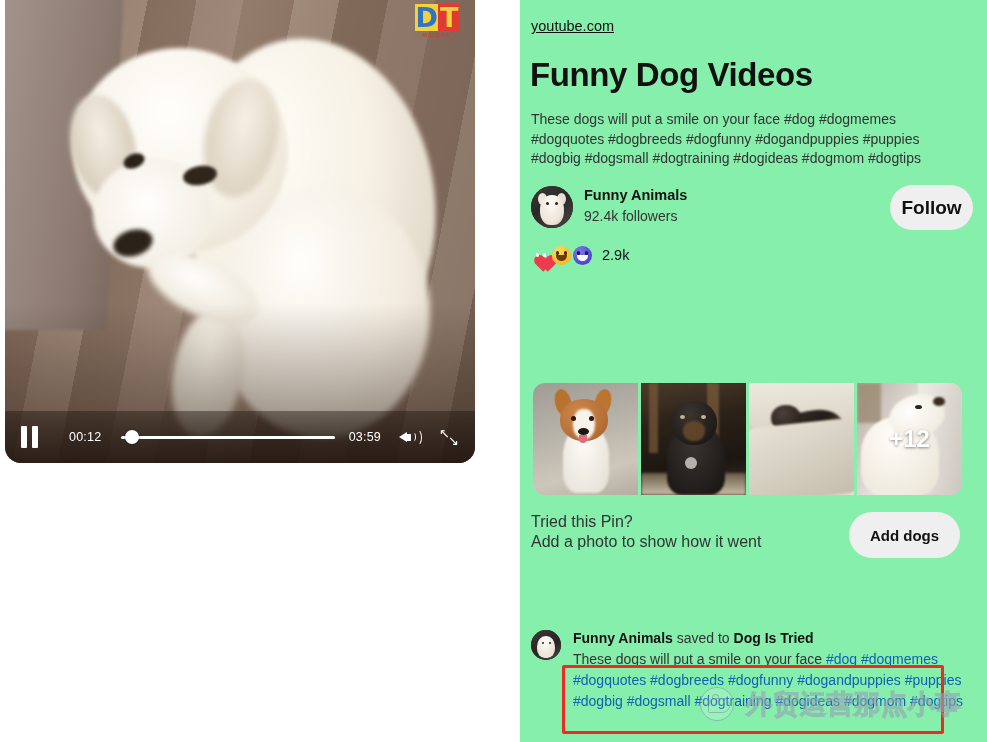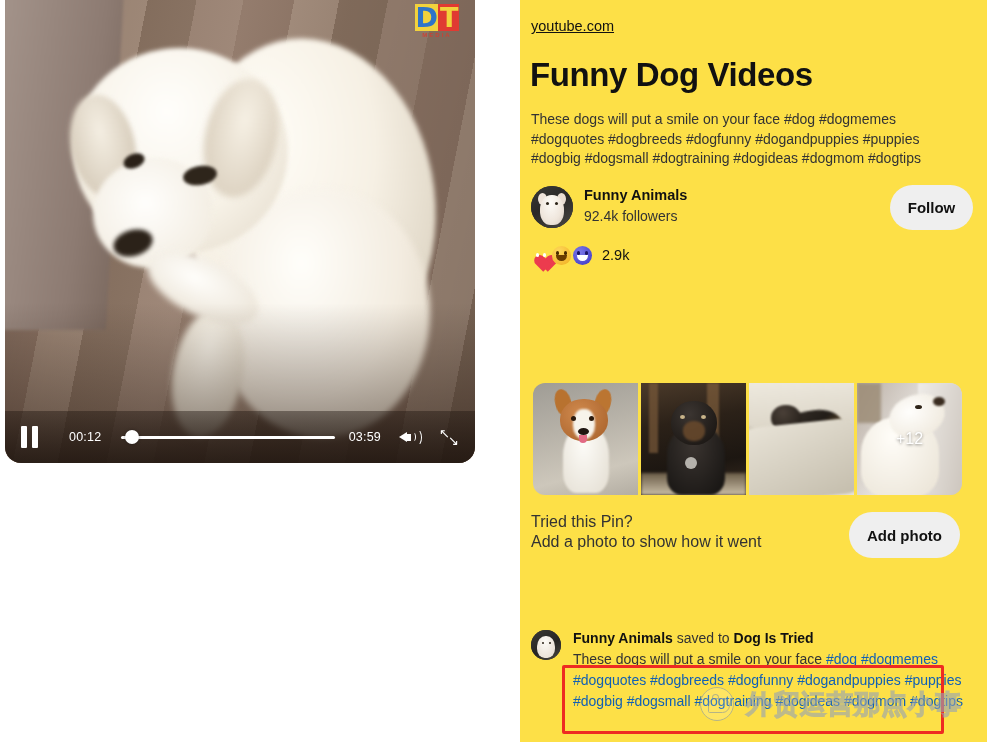--- a/index.html
+++ b/index.html
@@ -153,21 +153,21 @@
     border-top-color: transparent; border-bottom-color: transparent; border-radius: 50%;
   }
   .vol-icon .w1 { left: 11px; top: 5px; width: 6px; height: 10px; }
   .vol-icon .w2 { left: 13px; top: 1.5px; width: 10px; height: 17px; }
   .expand-icon { width: 20px; height: 20px; margin-left: 16px; position: relative; }
   .expand-icon span { position: absolute; color: #fff; font-size: 13px; line-height: 1; font-family: "DejaVu Sans", sans-serif; }
   .expand-icon .a { left: 0; top: 0; }
   .expand-icon .b { right: 0; bottom: 0; }
 
   
-  .detail { position: absolute; left: 520px; top: 0; width: 467px; height: 742px; background: #fde047; }
+  .detail { position: absolute; left: 520px; top: 0; width: 467px; height: 742px; background: #86efac; }
   .src-link {
     position: absolute; left: 11px; top: 18px;
     font-size: 14.5px; color: #111; text-decoration: underline; cursor: pointer;
   }
   .title {
     position: absolute; left: 10px; top: 57px; width: 440px;
     font-size: 33px; font-weight: 700; color: #111; letter-spacing: -0.4px;
     line-height: 1.1;
   }
   .desc {
@@ -192,21 +192,21 @@
   }
   .avatar .av-ear-l { position: absolute; left: 7px; top: 7px; width: 9px; height: 12px; border-radius: 50%; background: #efe4da; filter: blur(.6px); }
   .avatar .av-ear-r { position: absolute; left: 26px; top: 7px; width: 9px; height: 12px; border-radius: 50%; background: #e9ded3; filter: blur(.6px); }
   .avatar .av-eye-l { position: absolute; left: 15px; top: 16px; width: 3px; height: 3px; border-radius: 50%; background: #2b2318; }
   .avatar .av-eye-r { position: absolute; left: 24px; top: 16px; width: 3px; height: 3px; border-radius: 50%; background: #2b2318; }
   .author-name { position: absolute; left: 53px; top: 2px; font-size: 14.5px; font-weight: 700; color: #111; }
   .author-followers { position: absolute; left: 53px; top: 23px; font-size: 14px; color: #333; }
   .follow-btn {
     position: absolute; left: 359px; top: 0; width: 83px; height: 45px;
     background: #efefef; border-radius: 24px; border: none;
-    font-family: "Liberation Sans", sans-serif; font-size: 15px; font-weight: 700;
+    font-family: "Liberation Sans", sans-serif; font-size: 19px; font-weight: 700;
     color: #111; cursor: pointer;
   }
 
   .reactions { position: absolute; left: 11px; top: 243px; height: 24px; display: flex; align-items: center; }
   .emoji { width: 19px; height: 19px; border-radius: 50%; position: relative; margin-right: -2px; }
   .emoji.heart {
     background: none; border-radius: 0; width: 20px; height: 19px;
     margin-right: 1px;
   }
   .emoji.heart::before, .emoji.heart::after {
@@ -332,21 +332,21 @@
   }
   .t4 .d-head {
     position: absolute; left: 32px; top: 12px; width: 56px; height: 42px;
     background: radial-gradient(ellipse at 40% 35%, #fffefc, #ece5d7);
     border-radius: 48%; transform: rotate(-18deg); filter: blur(1px);
   }
   .t4 .d-nose { position: absolute; left: 76px; top: 14px; width: 12px; height: 9px; background: #3a2c20; border-radius: 50%; filter: blur(1px); }
   .t4 .d-eye { position: absolute; left: 58px; top: 22px; width: 7px; height: 4px; background: #2e2418; border-radius: 50%; filter: blur(.6px); }
   .plus-overlay {
     position: absolute; inset: 0; display: flex; align-items: center; justify-content: center;
-    color: #fff; font-size: 16px; font-weight: 400; text-shadow: 0 1px 3px rgba(0,0,0,.45);
+    color: #fff; font-size: 24px; font-weight: 700; text-shadow: 0 1px 3px rgba(0,0,0,.45);
   }
 
   .tried { position: absolute; left: 11px; top: 512px; }
   .tried .l1 { font-size: 16px; color: #333; line-height: 20px; }
   .tried .l2 { font-size: 16px; color: #333; line-height: 20px; }
   .addphoto-btn {
     position: absolute; left: 329px; top: 512px; width: 111px; height: 46px;
     background: #efefef; border: none; border-radius: 24px;
     font-family: "Liberation Sans", sans-serif; font-size: 15px; font-weight: 700;
     color: #111; cursor: pointer;
@@ -501,21 +501,21 @@
           <span class="mouth"></span>
       </div>
       <div class="react-count">2.9k</div>
     </div>
 
 
     <div class="tried">
       <div class="l1">Tried this Pin?</div>
       <div class="l2">Add a photo to show how it went</div>
     </div>
-    <button class="addphoto-btn">Add photo</button>
+    <button class="addphoto-btn">Add dogs</button>
 
     <div class="saved-block">
       <div class="saved-avatar">
         <div class="sa-bg"></div>
           <div class="sa-dog"></div>
         <div class="sa-eye-l"></div>
           <div class="sa-eye-r"></div>
       </div>
       <div class="saved-text">
         <b>Funny Animals</b>

